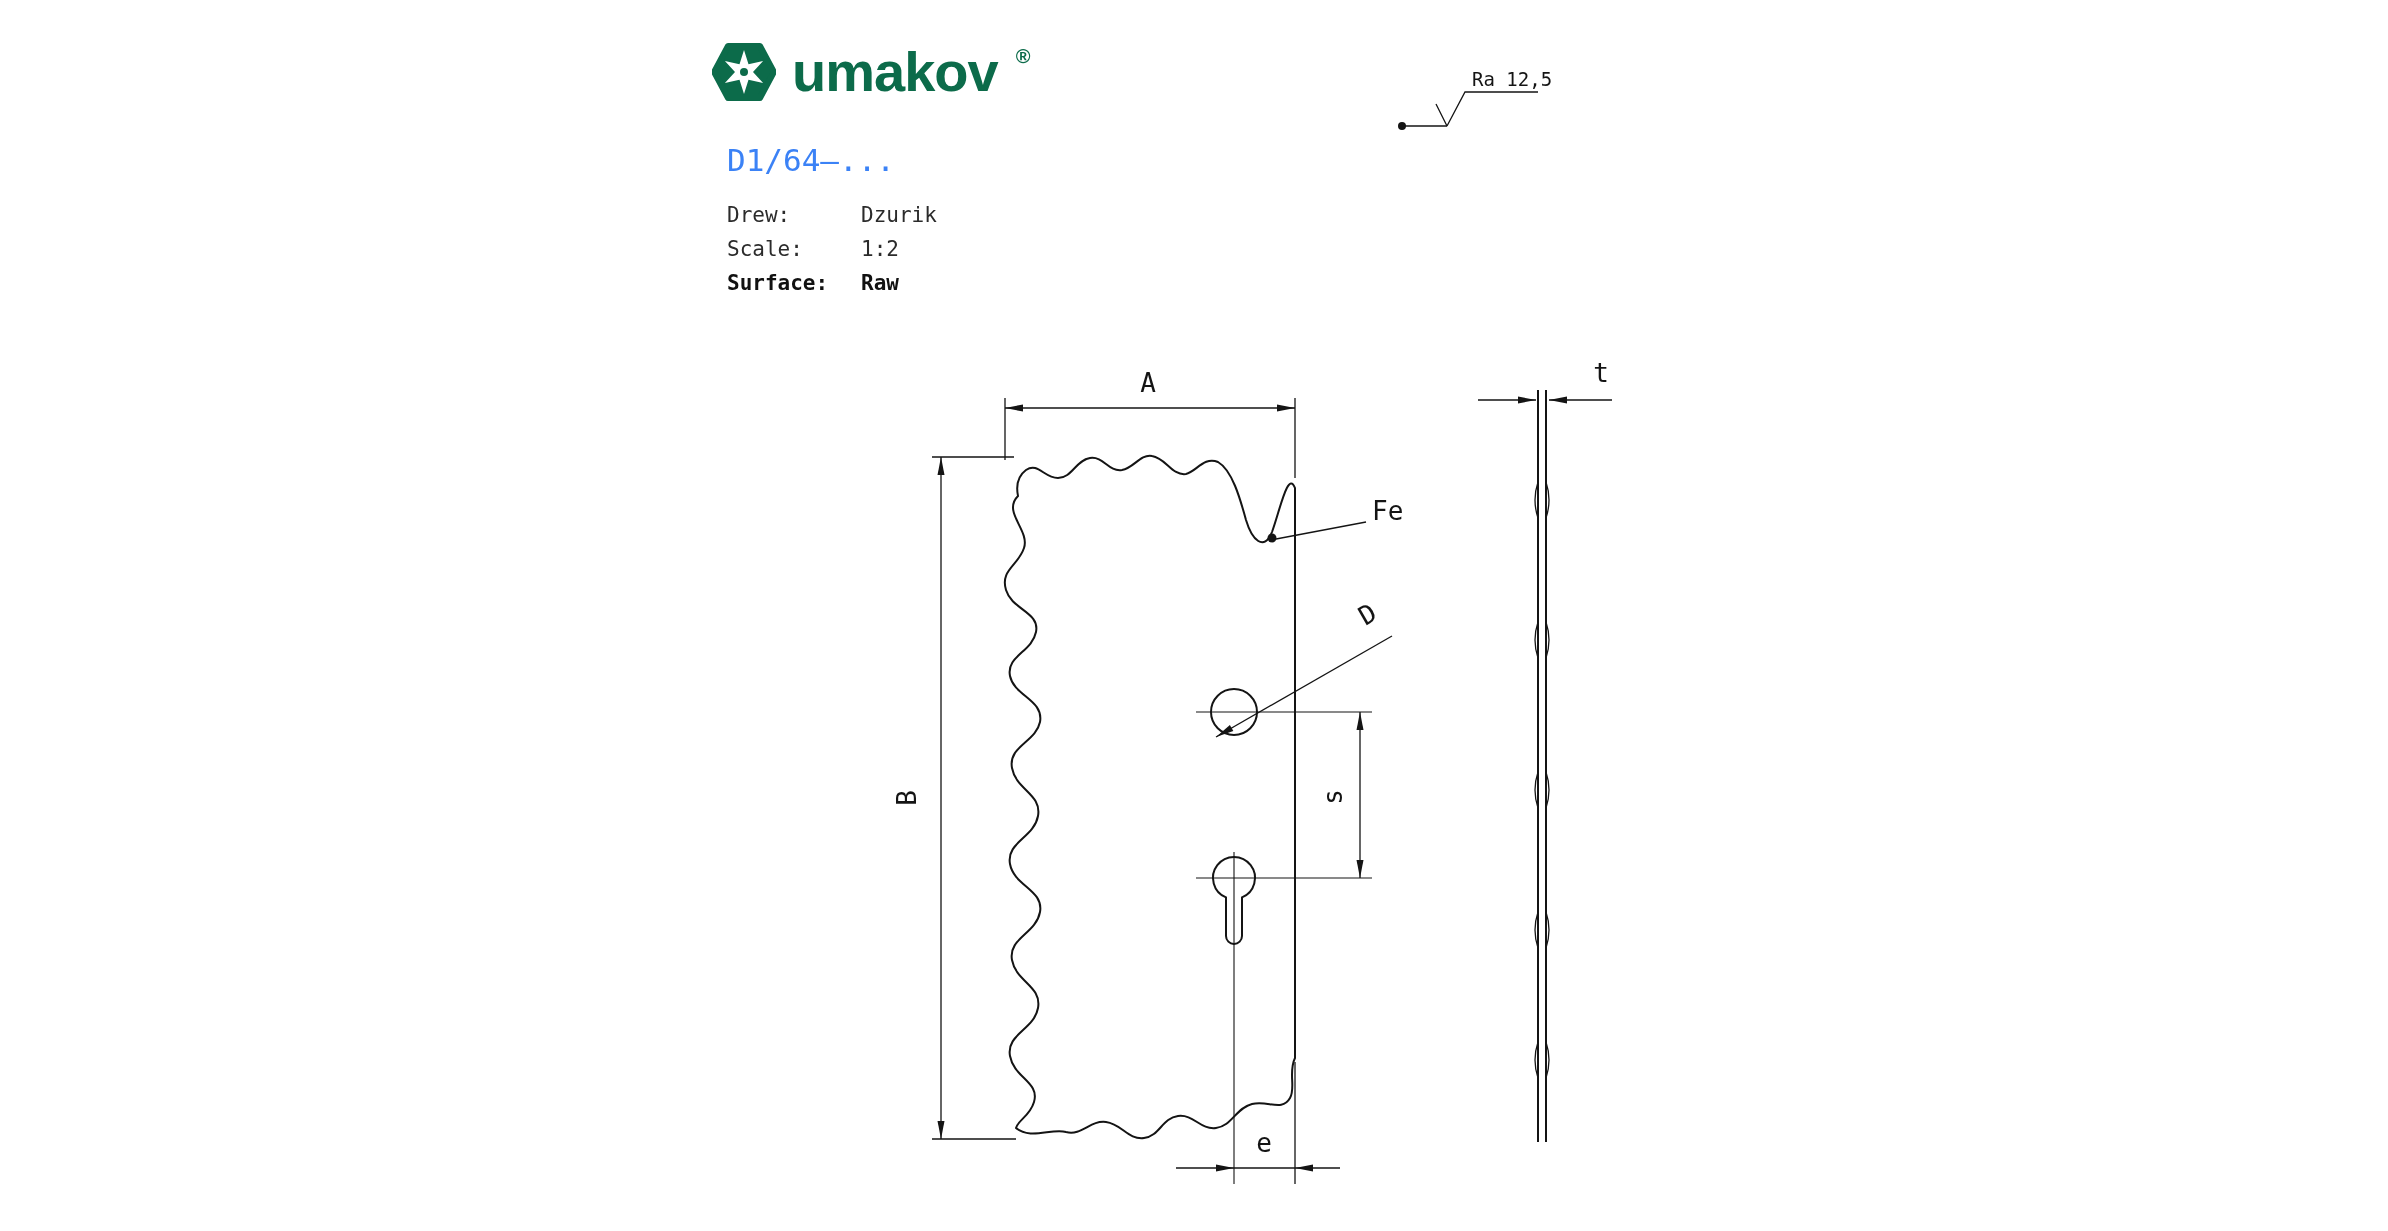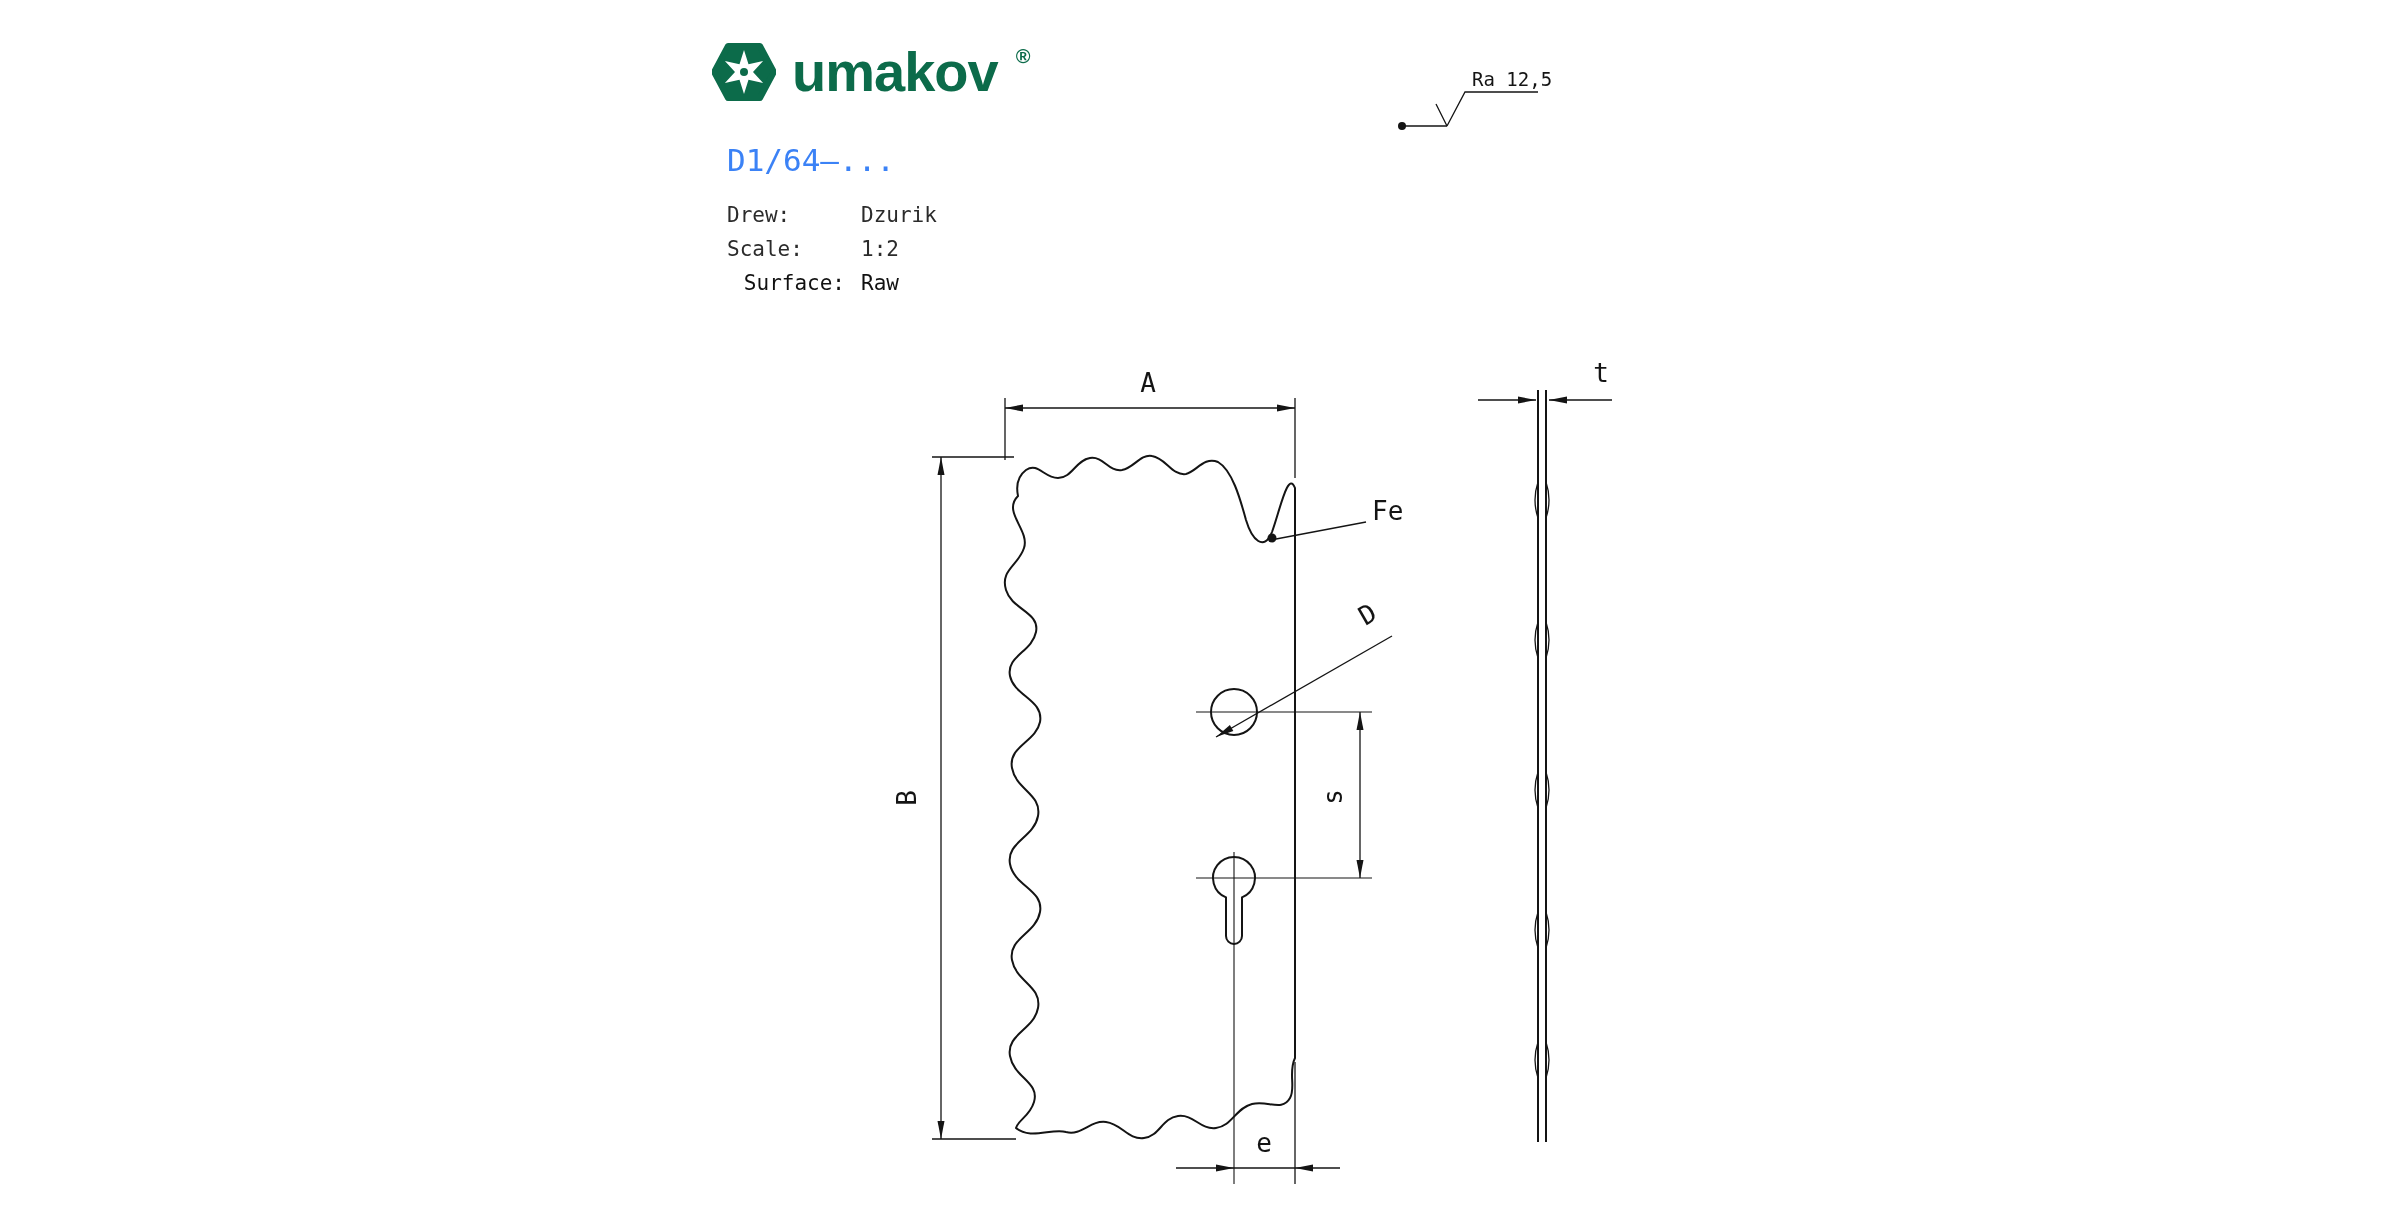--- a/index.html
+++ b/index.html
@@ -10,21 +10,21 @@
   .logo .brand{font-family:"Liberation Sans", sans-serif;font-weight:700;font-size:56px;
                letter-spacing:-1px;color:#0c6b4a;line-height:1;}
   .logo sup{font-size:20px;color:#0c6b4a;font-weight:700;position:relative;top:-16px;left:2px;}
   .logo-icon{width:64px;height:64px;display:block;}
   .drawing-number{position:absolute;left:727px;top:142px;
                   font-family:"DejaVu Sans Mono", monospace;font-size:31px;color:#3b82f6;}
   .info{position:absolute;left:727px;top:198px;font-family:"DejaVu Sans Mono", monospace;
         font-size:21px;color:#2b2b2b;}
   .info-row{display:flex;line-height:34px;gap:16px;}
   .info-label{width:118px;}
-  .info-row.bold{font-weight:400;color:#111;text-align:right;}
+  .info-row.bold{font-weight:700;color:#111;}
   
   svg.drawing{position:absolute;left:0;top:0;}
   .ln{stroke:#141414;stroke-width:2;fill:none;}
   .thin{stroke:#141414;stroke-width:1.3;fill:none;}
   .cl{stroke:#141414;stroke-width:1.1;fill:none;}
   .arr{fill:#141414;stroke:none;}
   .dot{fill:#141414;stroke:none;}
   .txt{font-family:"DejaVu Sans Mono", monospace;font-size:26px;fill:#141414;}
   .txt-sm{font-family:"DejaVu Sans Mono", monospace;font-size:19px;fill:#141414;}
 </style>

